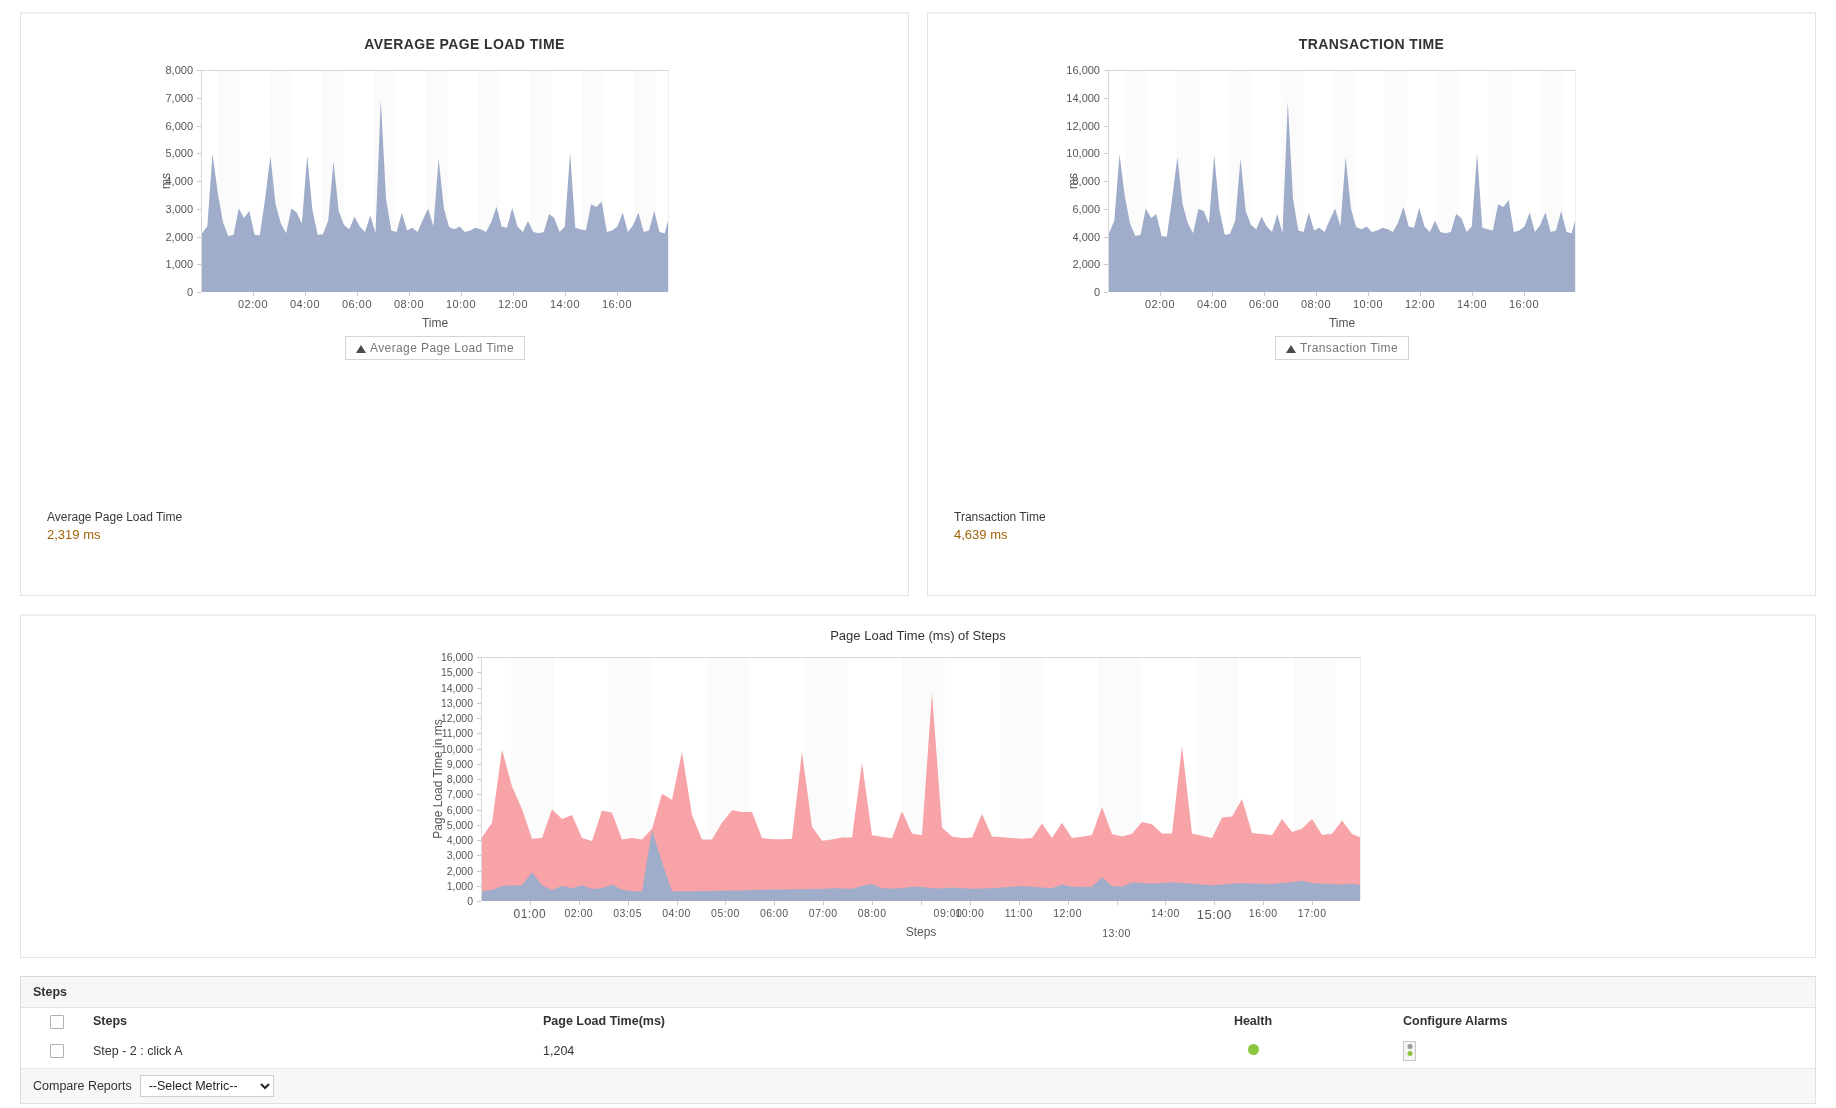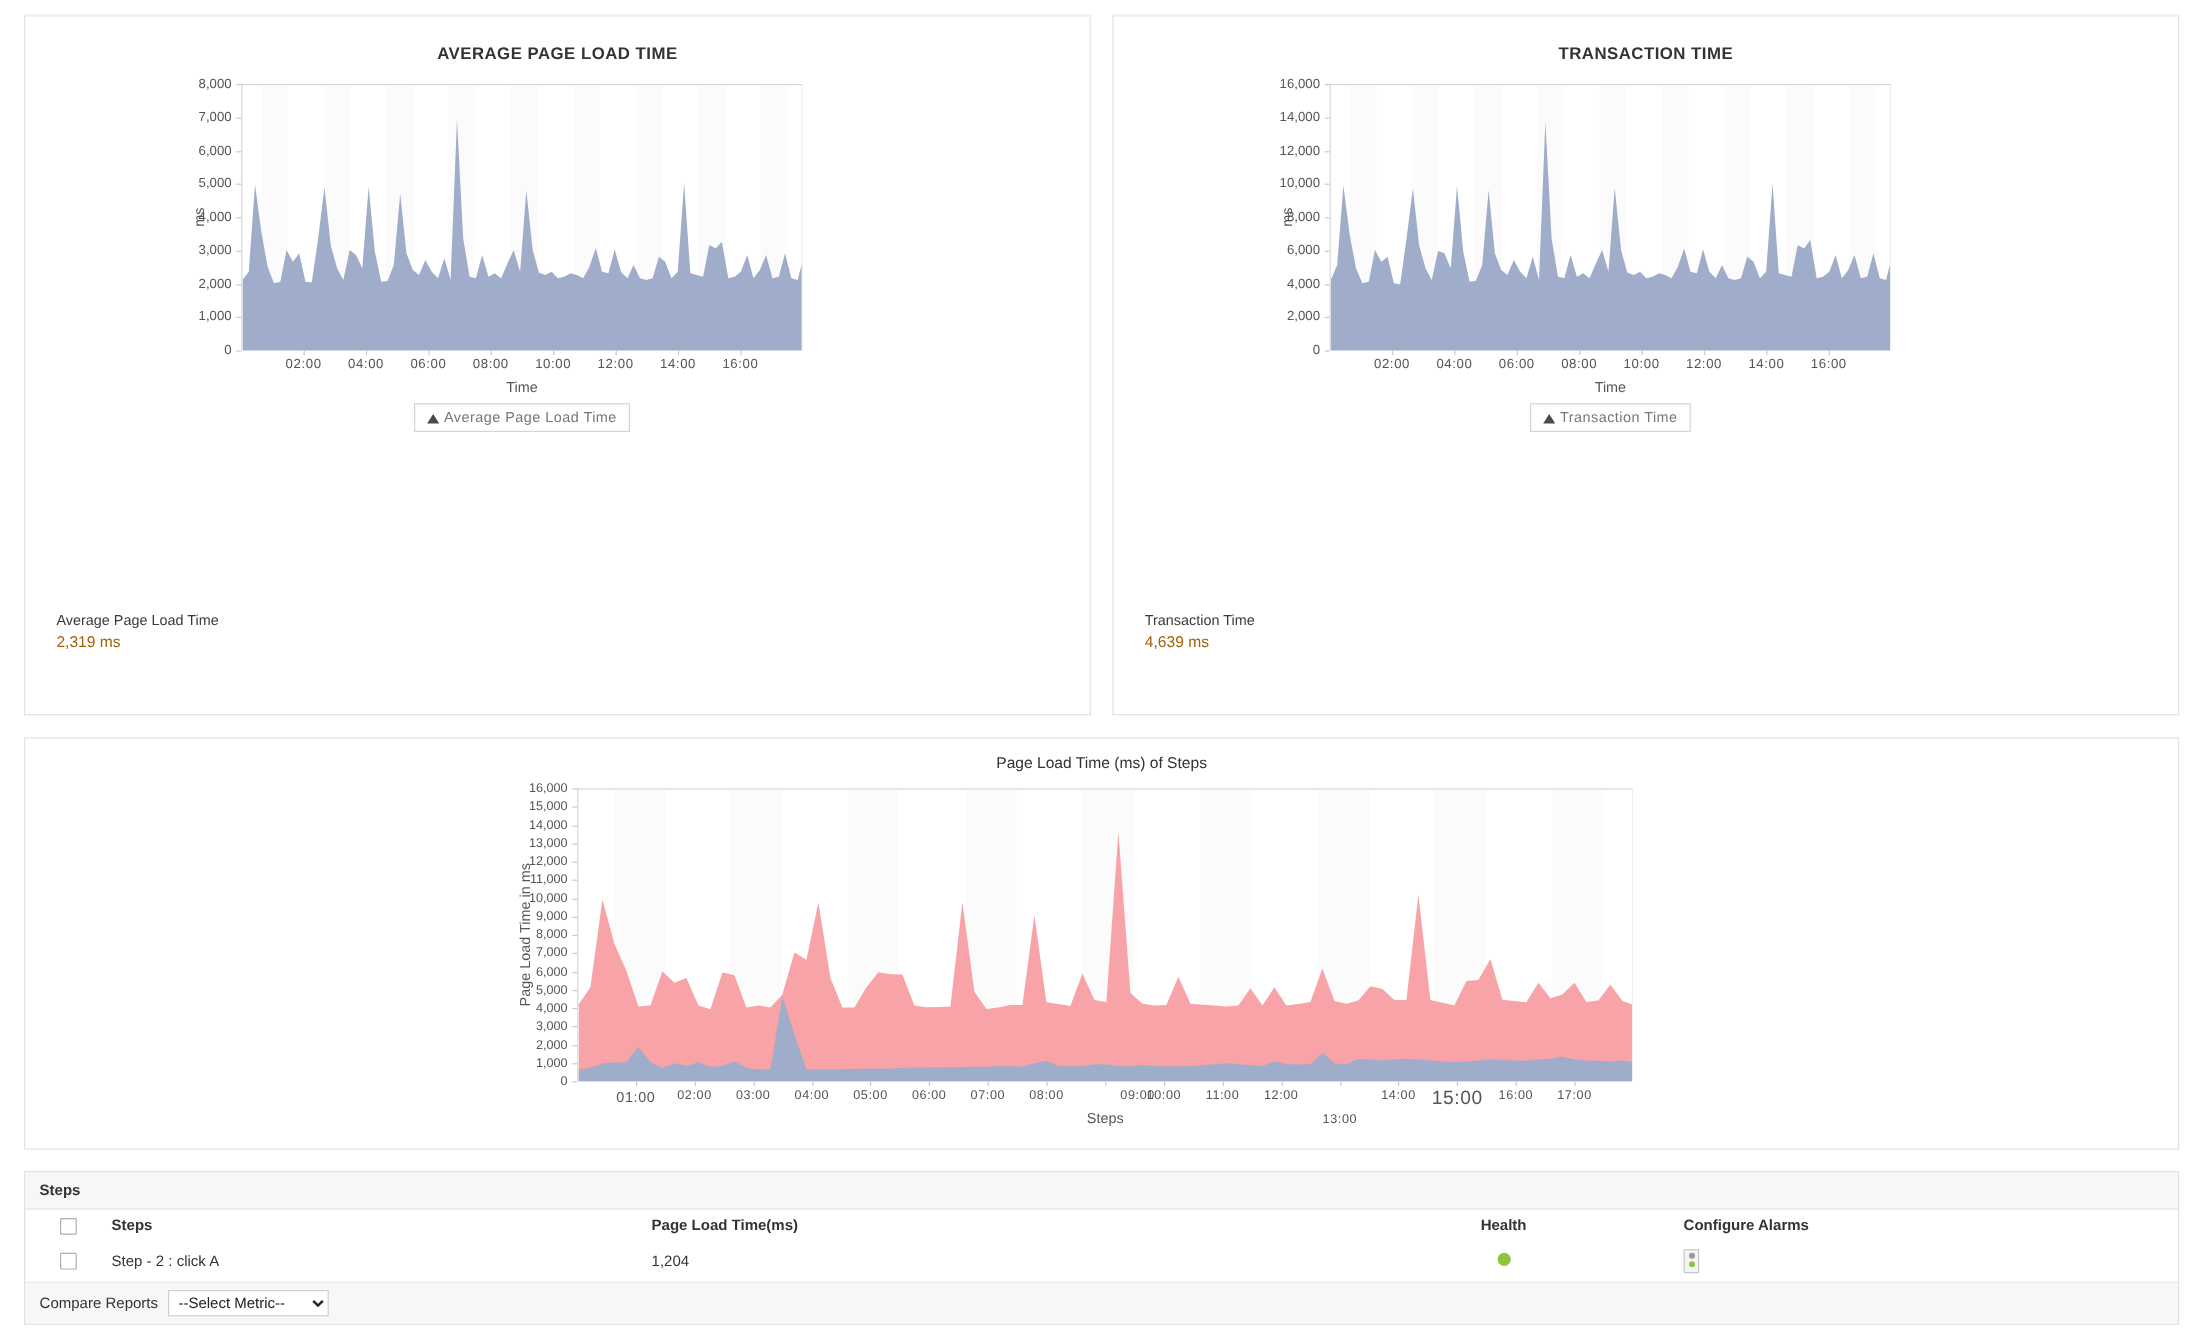--- a/index.html
+++ b/index.html
@@ -438,21 +438,21 @@
         <div class="ylabel" style="left: 0px; width: 80px; top: 44.5px; font-size: 10.5px;">14,000</div>
         <div class="ytick" style="left: 84px; top: 44.5px;"></div>
         <div class="ylabel" style="left: 0px; width: 80px; top: 29.25px; font-size: 10.5px;">15,000</div>
         <div class="ytick" style="left: 84px; top: 29.25px;"></div>
         <div class="ylabel" style="left: 0px; width: 80px; top: 14px; font-size: 10.5px;">16,000</div>
         <div class="ytick" style="left: 84px; top: 14px;"></div>
         <div class="xlabel" style="left: 136.889px; top: 264px; font-size: 12px;">01:00</div>
         <div class="xtick" style="left: 136.889px; top: 258px;"></div>
         <div class="xlabel" style="left: 185.778px; top: 264px; font-size: 10.5px;">02:00</div>
         <div class="xtick" style="left: 185.778px; top: 258px;"></div>
-        <div class="xlabel" style="left: 234.667px; top: 264px; font-size: 10.5px;">03:00</div>
+        <div class="xlabel" style="left: 234.667px; top: 264px; font-size: 10.5px;">03:05</div>
         <div class="xtick" style="left: 234.667px; top: 258px;"></div>
         <div class="xlabel" style="left: 283.556px; top: 264px; font-size: 10.5px;">04:00</div>
         <div class="xtick" style="left: 283.556px; top: 258px;"></div>
         <div class="xlabel" style="left: 332.444px; top: 264px; font-size: 10.5px;">05:00</div>
         <div class="xtick" style="left: 332.444px; top: 258px;"></div>
         <div class="xlabel" style="left: 381.333px; top: 264px; font-size: 10.5px;">06:00</div>
         <div class="xtick" style="left: 381.333px; top: 258px;"></div>
         <div class="xlabel" style="left: 430.222px; top: 264px; font-size: 10.5px;">07:00</div>
         <div class="xtick" style="left: 430.222px; top: 258px;"></div>
         <div class="xlabel" style="left: 479.111px; top: 264px; font-size: 10.5px;">08:00</div>
@@ -462,21 +462,21 @@
         <div class="xlabel" style="left: 576.889px; top: 264px; font-size: 10.5px;">10:00</div>
         <div class="xtick" style="left: 576.889px; top: 258px;"></div>
         <div class="xlabel" style="left: 625.778px; top: 264px; font-size: 10.5px;">11:00</div>
         <div class="xtick" style="left: 625.778px; top: 258px;"></div>
         <div class="xlabel" style="left: 674.667px; top: 264px; font-size: 10.5px;">12:00</div>
         <div class="xtick" style="left: 674.667px; top: 258px;"></div>
         <div class="xlabel" style="left: 723.556px; top: 264px; font-size: 10.5px; margin-top: 20px;">13:00</div>
         <div class="xtick" style="left: 723.556px; top: 258px;"></div>
         <div class="xlabel" style="left: 772.444px; top: 264px; font-size: 10.5px;">14:00</div>
         <div class="xtick" style="left: 772.444px; top: 258px;"></div>
-        <div class="xlabel" style="left: 821.333px; top: 264px; font-size: 16px;">15:00</div>
+        <div class="xlabel" style="left: 821.333px; top: 264px; font-size: 13px;">15:00</div>
         <div class="xtick" style="left: 821.333px; top: 258px;"></div>
         <div class="xlabel" style="left: 870.222px; top: 264px; font-size: 10.5px;">16:00</div>
         <div class="xtick" style="left: 870.222px; top: 258px;"></div>
         <div class="xlabel" style="left: 919.111px; top: 264px; font-size: 10.5px;">17:00</div>
         <div class="xtick" style="left: 919.111px; top: 258px;"></div>
         <div class="axis-title" style="left: 528px; top: 282px; transform: translateX(-50%);">Steps</div>
         <div class="axis-title vertical" style="left: 38px; top: 136px; transform: rotate(-90deg) translateX(-50%);">Page Load Time in ms</div>
       </div>
   </div>
 

